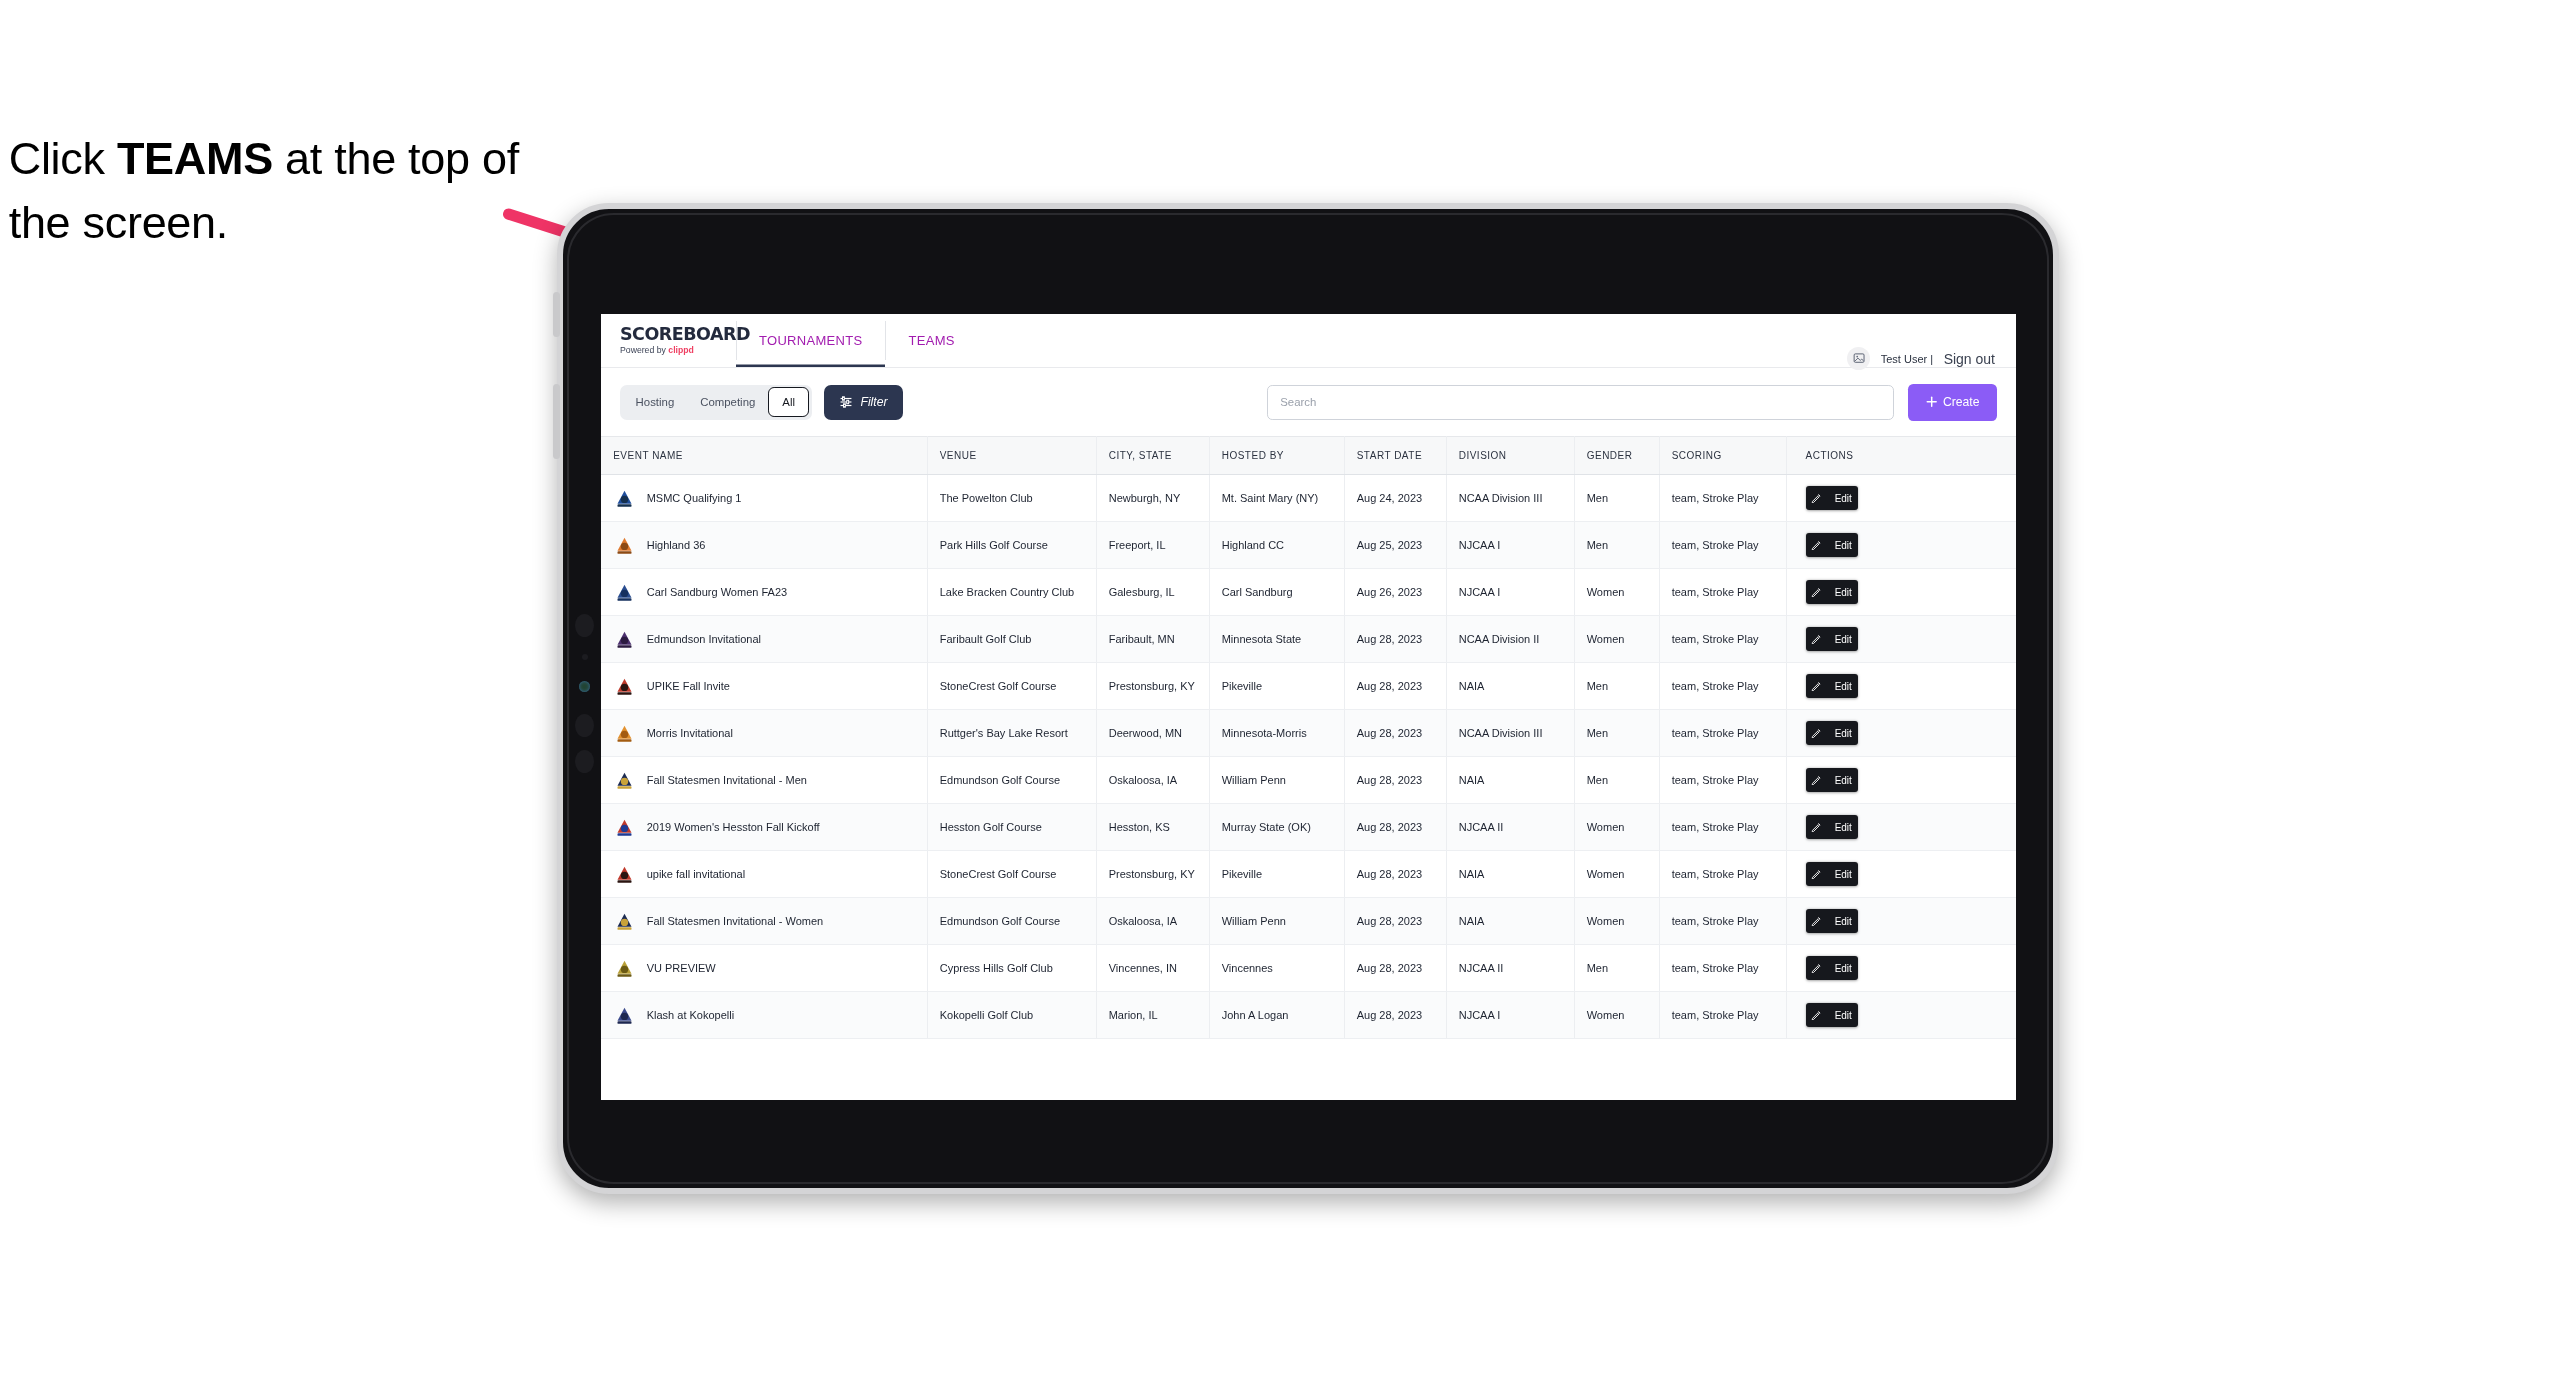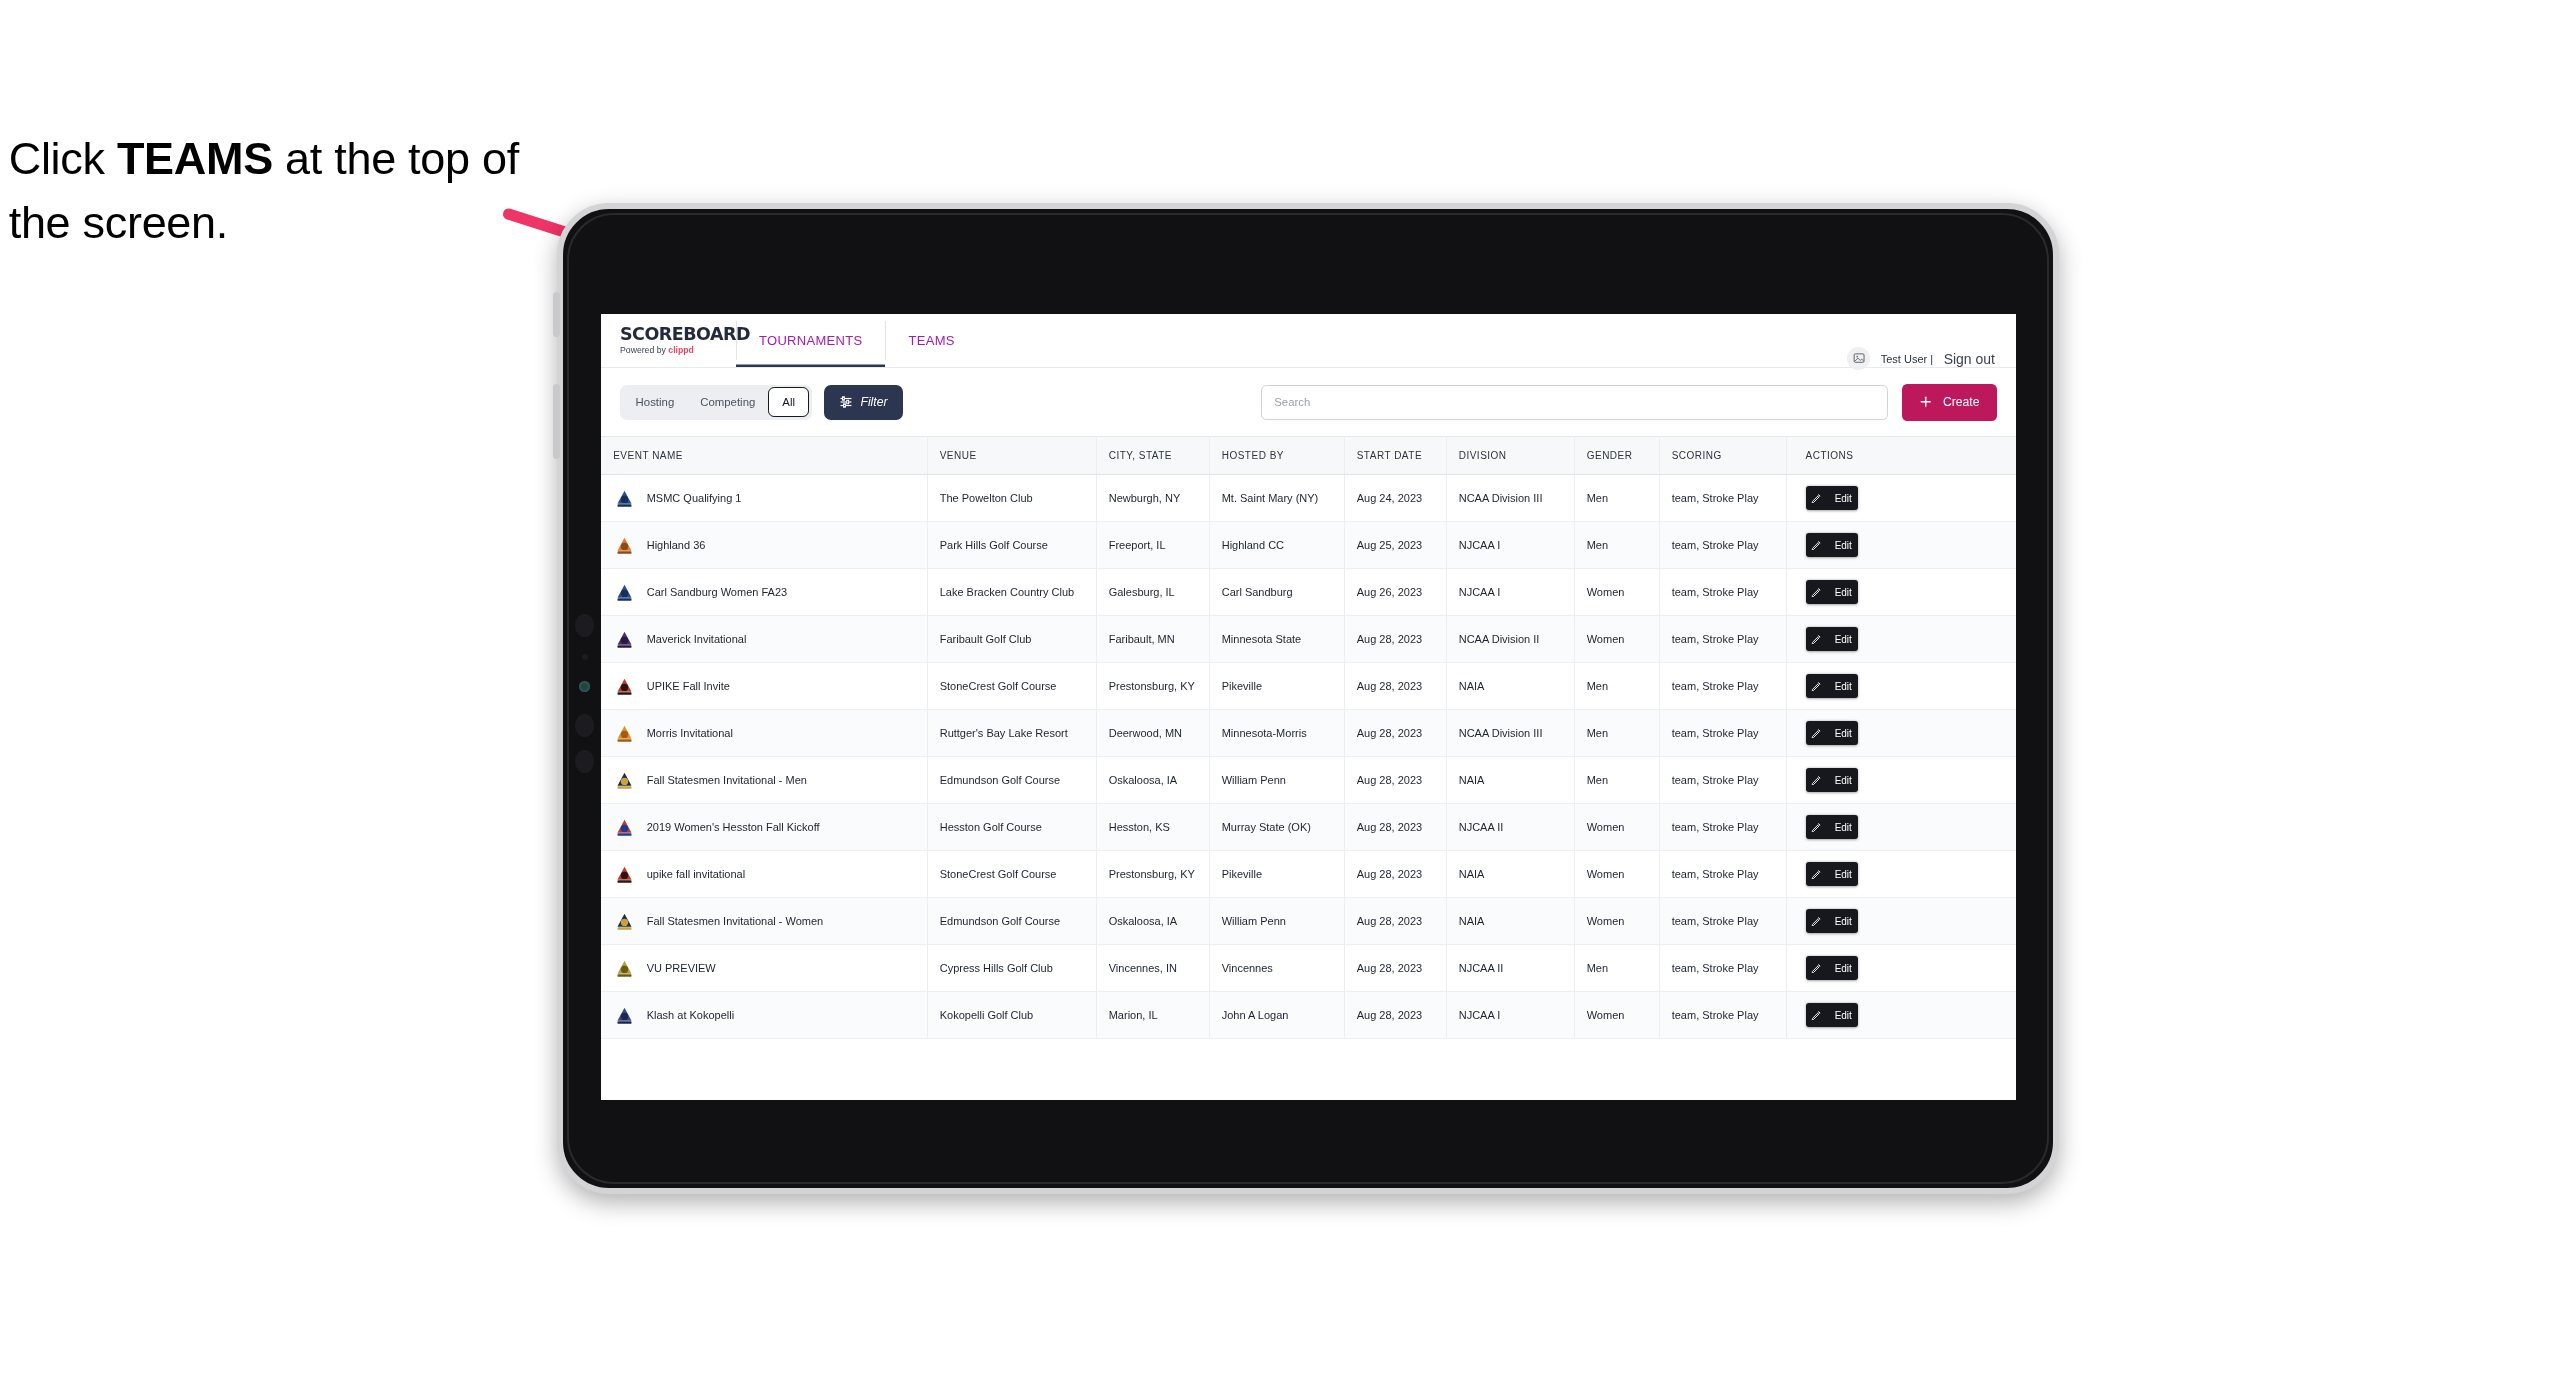--- a/index.html
+++ b/index.html
@@ -93,22 +93,22 @@
     align-items:center; gap:7px; padding:0 15.7px; font-size:12.2px; cursor:pointer; border:none;font-style:italic;
   }
   #searchwrap { margin-left:auto; display:flex; align-items:center; gap:0; }
   #searchbox {
     width:627px; height:35px; border:0.9px solid #cfd3da; border-radius:5.2px;
     padding:0 12.2px; font-size:11.4px; color:#15181f; background:#fff;
     font-family:"Liberation Sans", sans-serif;
   }
   #searchbox::placeholder { color:#9aa0ab; }
   #createbtn {
-    margin-left:14px; height:37px; background:#be185d; color:#fff; border:none; border-radius:5.2px;
-    display:flex; align-items:center; gap:12px; padding:0 17.5px; font-size:12.2px; cursor:pointer;
+    margin-left:14px; height:37px; background:#8b5cf6; color:#fff; border:none; border-radius:5.2px;
+    display:flex; align-items:center; gap:6px; padding:0 17.5px; font-size:12.2px; cursor:pointer;
     font-family:"Liberation Sans", sans-serif;
   }
 
   
   table { width:100%; border-collapse:collapse; table-layout:fixed; }
   thead th {
     background:#f7f8f9; font-size:10px; font-weight:400; letter-spacing:0.5px;
     color:#2b3240; text-align:left; padding:11.4px 0 11.4px 12.2px; height:38px;
     border-top:0.9px solid #e6e8eb; border-bottom:0.9px solid #e0e3e7;
     border-right:0.9px solid #eceef1; white-space:nowrap;
@@ -333,21 +333,21 @@
             <tr>
               <td>
                 <div class="evt">
                   <span class="logo-chip">
                     <svg width="21" height="21" viewBox="0 0 24 24">
                       <path d="M4 18 L12 3 L20 18 Z" fill="#4b2f6e"></path>
                       <circle cx="12" cy="13" r="4.2" fill="#2b1a40"></circle>
                       <rect x="4" y="18.5" width="16" height="3" rx="1" fill="#2b1a40"></rect>
                     </svg>
                   </span>
-                  <span>Maverick Invitational</span>
+                  <span>Edmundson Invitational</span>
                 </div>
               </td>
               <td>Faribault Golf Club</td>
               <td>Faribault, MN</td>
               <td>Minnesota State</td>
               <td>Aug 28, 2023</td>
               <td>NCAA Division II</td>
               <td>Women</td>
               <td>team, Stroke Play</td>
               <td class="actions-cell">

